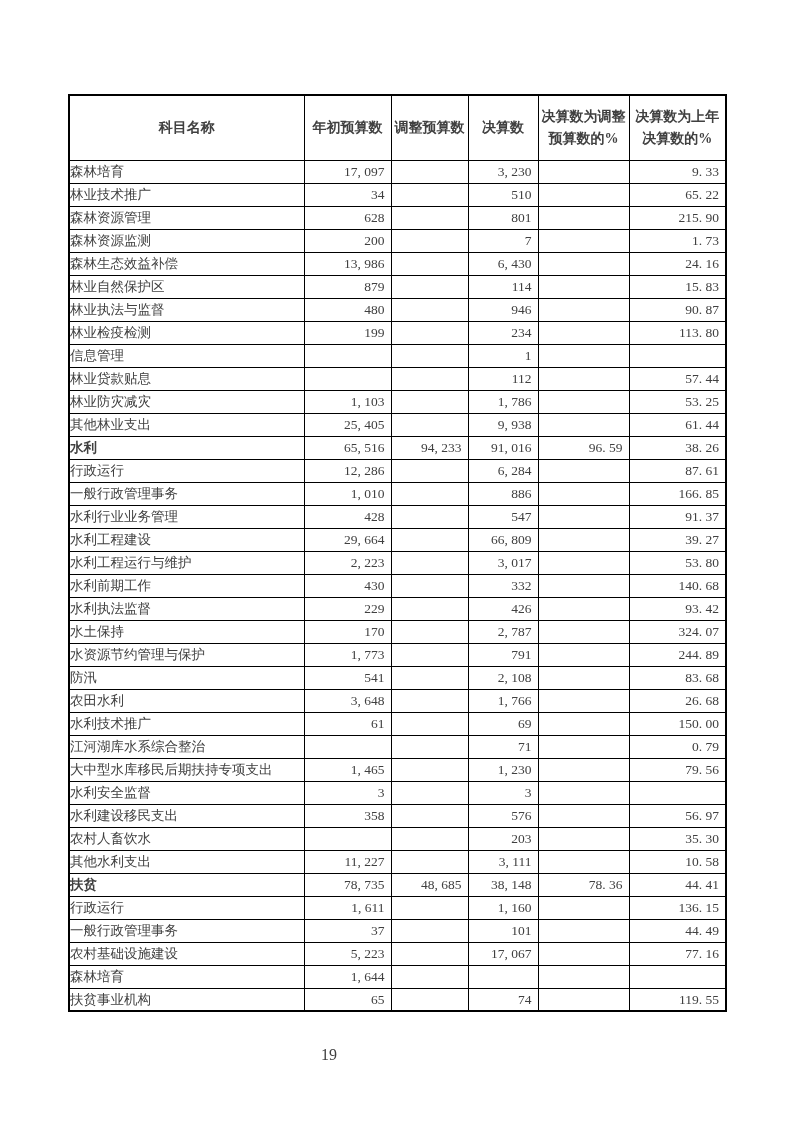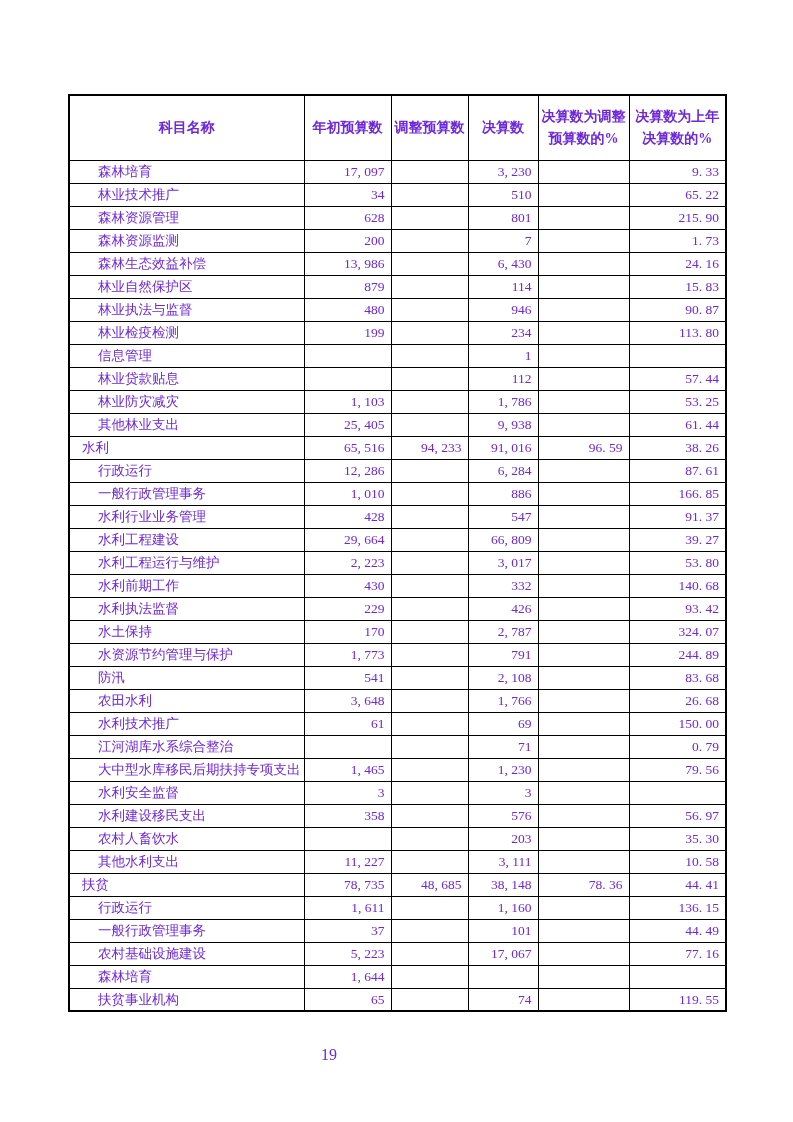--- a/index.html
+++ b/index.html
@@ -2,21 +2,21 @@
 <html><head>
 <meta charset="utf-8">
 <style>
   * { margin: 0; padding: 0; box-sizing: border-box; }
   html, body { background: #ffffff; }
   .page {
     position: relative;
     width: 793px;
     height: 1122px;
     background: #ffffff;
-    color: #6d28d9;
+    color: #404040;
     font-family: "Liberation Serif", "DejaVu Serif", serif;
     overflow: hidden;
     margin: 0 auto;
   }
   table.budget {
     position: absolute;
     left: 68px;
     top: 94px;
     width: 657px;
     border-collapse: collapse;
@@ -42,22 +42,22 @@
     padding: 2px 1px;
     line-height: 1.55;
     word-break: break-all;
   }
   tbody tr { height: 23px; }
   td {
     font-size: 13.5px;
     line-height: 1;
     white-space: nowrap;
   }
-  td.name { text-align: left; padding-left: 28px; }
-  td.name.parent { padding-left: 12px; font-weight: normal; }
+  td.name { text-align: left; }
+  td.name.parent { font-weight: bold; }
   td.num { text-align: right; padding-right: 6px; }
   .page-number {
     position: absolute;
     top: 1046px;
     left: 0;
     width: 658px;
     text-align: center;
     font-size: 16px;
   }
 </style>

